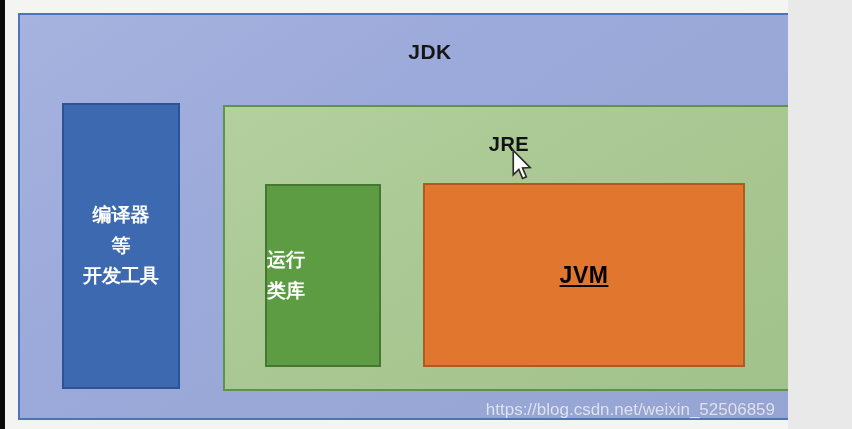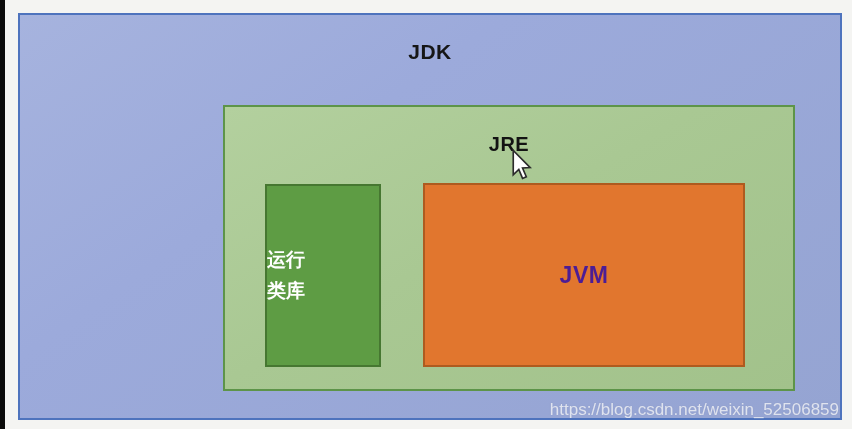--- a/index.html
+++ b/index.html
@@ -2,21 +2,21 @@
 <html><head>
 <meta charset="utf-8">
 <style>
   html, body { margin: 0; padding: 0; }
   body {
     font-family: "Liberation Sans", "DejaVu Sans", sans-serif;
     background: #e9e9e9;
   }
   .stage {
     position: relative;
-    width: 852px;
+    width: 788px;
     height: 429px;
     background: #f4f4f2;
     overflow: hidden;
   }
   .left-edge-bar {
     position: absolute;
     left: 0; top: 0;
     width: 5px; height: 429px;
     background: #0a0a0a;
   }
@@ -101,24 +101,25 @@
     left: 198px; top: 76px;
     width: 322px; height: 184px;
     box-sizing: border-box;
     border: 2px solid #ae5b1f;
     background: #e1762e;
     display: flex;
     align-items: center;
     justify-content: center;
   }
   .jvm-label {
-    color: #4c1d95;
+    color: #000000;
     font-size: 23px;
     font-weight: bold;
     letter-spacing: 0.5px;
+    text-decoration: underline;
   }
   
   .watermark {
     position: absolute;
     right: 13px; top: 400px;
     font-size: 17px;
     color: rgba(255, 255, 255, 0.72);
     text-shadow: 0 0 1px rgba(120,130,160,0.35);
     white-space: nowrap;
     margin-left: 44px;
@@ -135,20 +136,25 @@
 <body>
 
 <div class="stage">
 
   <div class="left-edge-bar"></div>
 
   <div class="jdk-box">
 
     <div class="jdk-label">JDK</div>
 
+    <div class="devtools-box">
+      <span>编译器</span>
+      <span>等</span>
+      <span>开发工具</span>
+    </div>
 
     <div class="jre-box">
 
       <div class="jre-label">JRE</div>
 
       <div class="runtime-box">
         <span>运行</span>
         <span>类库</span>
       </div>
 

